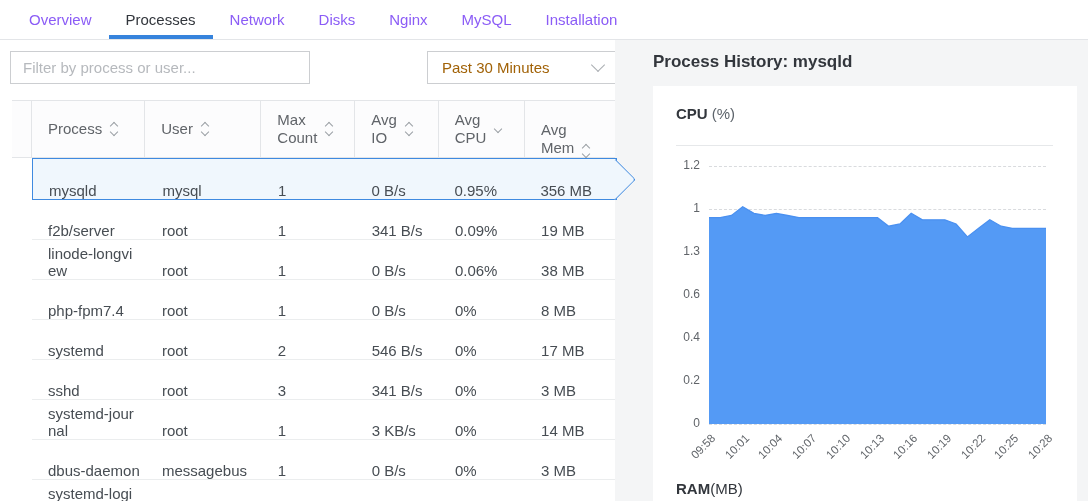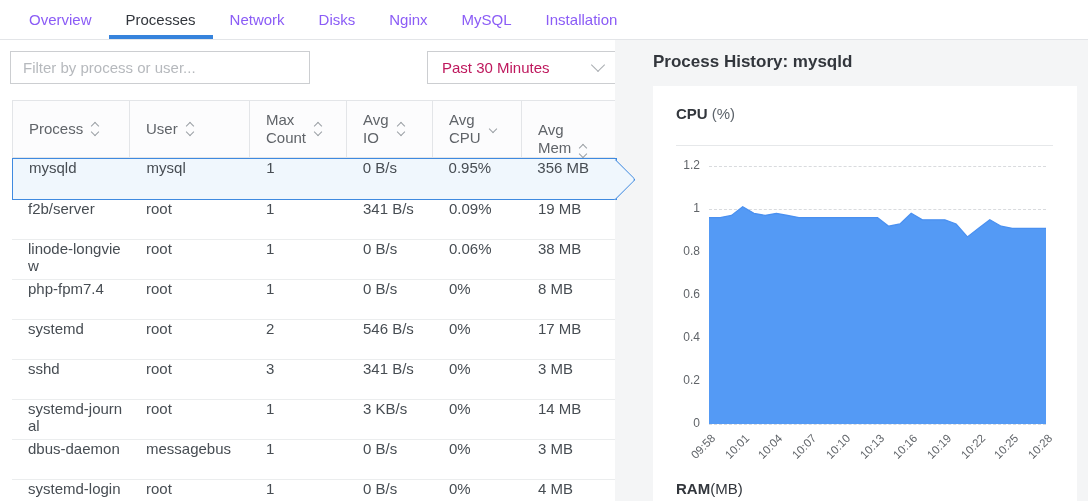--- a/index.html
+++ b/index.html
@@ -20,44 +20,44 @@
   .right { flex:1; background:#f4f5f6; padding:12px 11px 0 38px; position:relative; }
 
   
   .filter-input { position:absolute; left:10px; top:11px; width:300px; height:33px;
                   border:1px solid #ccced1; background:#fff; font-size:15px;
                   padding:0 12px; color:#32363c; outline:none;
                   font-family:"Liberation Sans","DejaVu Sans",sans-serif; }
   .filter-input::placeholder { color:#b6b9bd; }
   .select { position:absolute; left:427px; top:11px; width:191px; height:33px;
             border:1px solid #ccced1; background:#fff; display:flex;
-            align-items:center; padding:0 14px; font-size:15px; color:#be185d;
+            align-items:center; padding:0 14px; font-size:15px; color:#a16207;
             cursor:pointer; }
   .select .val { flex:1; }
   .chev { width:10px; height:10px; border:solid #a9adb2; border-width:0 1.7px 1.7px 0;
           transform:rotate(45deg); margin-top:-5px; }
 
   
   .table { position:absolute; left:12px; top:60px; width:605px; }
   .thead { display:flex; height:58px; border-top:1px solid #e3e5e8;
            border-bottom:1px solid #e3e5e8; background:#fcfcfd; }
   .th { display:flex; align-items:center; gap:9px; padding-left:16px;
         font-size:15px; color:#606469; border-right:1px solid #e3e5e8;
         cursor:pointer; line-height:18px; }
-  .th:first-child { border-left:1px solid #e3e5e8; }
+  .th:first-child { border-left:1px solid #e3e5e8;margin-left:19px; }
   .th .lbl { width:min-content; }
   .th-process .lbl, .th-user .lbl { width:auto; }
   .sort { display:flex; flex-direction:column; align-items:center; gap:3px; }
   .car { width:6px; height:6px; border:solid #9ba0a5; border-width:0 1.6px 1.6px 0; display:block;}
   .car.up   { transform:rotate(-135deg); }
   .car.down { transform:rotate(45deg); margin-top:-3px; }
   .sort.single .car.down { margin-top:0; }
 
-  .trow { display:flex; height:40px; align-items:flex-start; border-bottom:1px solid #ebedee;
-          background:#fff; cursor:pointer; }
+  .trow { display:flex; height:40px; align-items:flex-end; border-bottom:1px solid #ebedee;
+          background:#fff; cursor:pointer;margin-left:20px; }
   .cell { padding-left:16px; padding-right:6px; font-size:15px; color:#474d53; }
   .cell.c0 { word-break:break-all; line-height:17px; }
   .trow.selected { height:42px; background:#f0f7fd; border:1px solid #3f8ae0;
                    position:relative; z-index:2; }
   .trow.selected .arrow { position:absolute; right:-14px; top:6px; width:29px; height:29px;
                    transform:rotate(45deg); background:#f0f7fd;
                    border-top:1px solid #3f8ae0; border-right:1px solid #3f8ae0;
                    border-top-right-radius:3px; }
 
   
@@ -228,21 +228,21 @@
       <div class="divider"></div>
       <div id="cpu-chart"></div>
       <div class="ram-title">
         <b>RAM</b><span class="unit">(MB)</span>
       </div>
     <div class="gridline" style="top: 80px;"></div>
         <div class="ytick" style="top: 72px;">1.2</div>
         <div class="gridline" style="top: 123px;"></div>
         <div class="ytick" style="top: 115px;">1</div>
         <div class="gridline" style="top: 166px;"></div>
-        <div class="ytick" style="top: 158px;">0.8</div>
+        <div class="ytick" style="top: 158px;">1.3</div>
         <div class="gridline" style="top: 209px;"></div>
         <div class="ytick" style="top: 201px;">0.6</div>
         <div class="gridline" style="top: 252px;"></div>
         <div class="ytick" style="top: 244px;">0.4</div>
         <div class="gridline" style="top: 295px;"></div>
         <div class="ytick" style="top: 287px;">0.2</div>
         <div class="gridline" style="top: 338px;"></div>
         <div class="ytick" style="top: 330px;">0</div>
         <div class="xtick" style="left: 10px;">09:58</div>
         <div class="xtick" style="left: 43.7px;">10:01</div>

